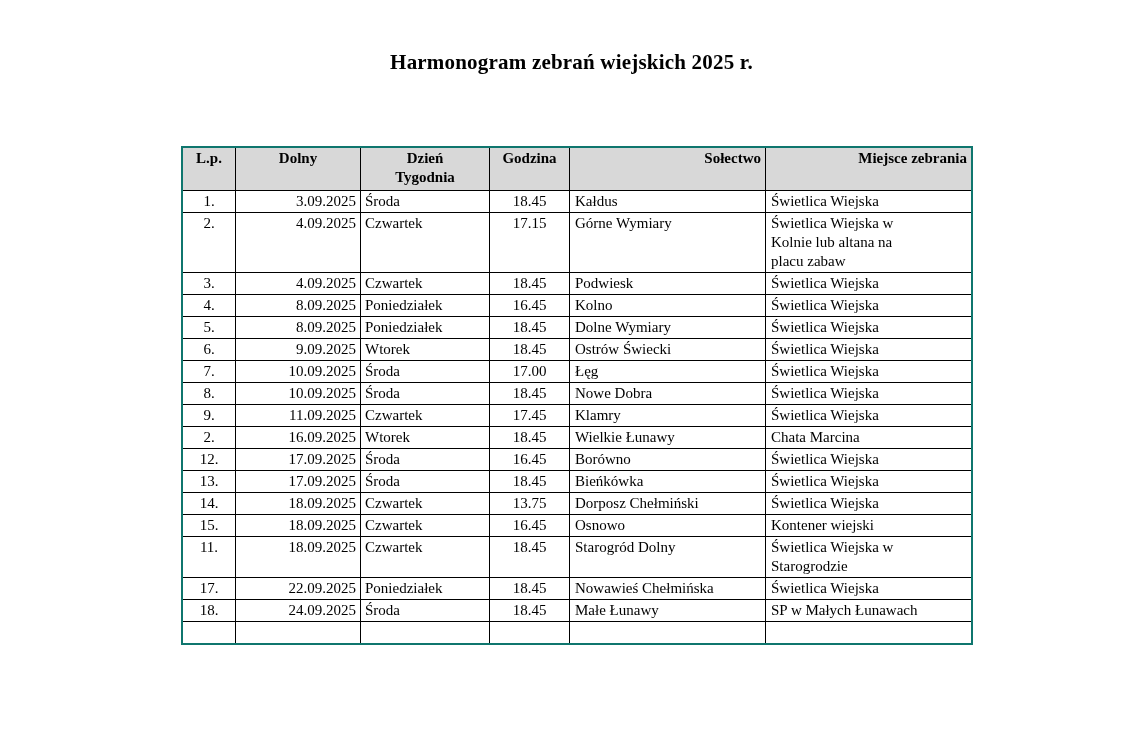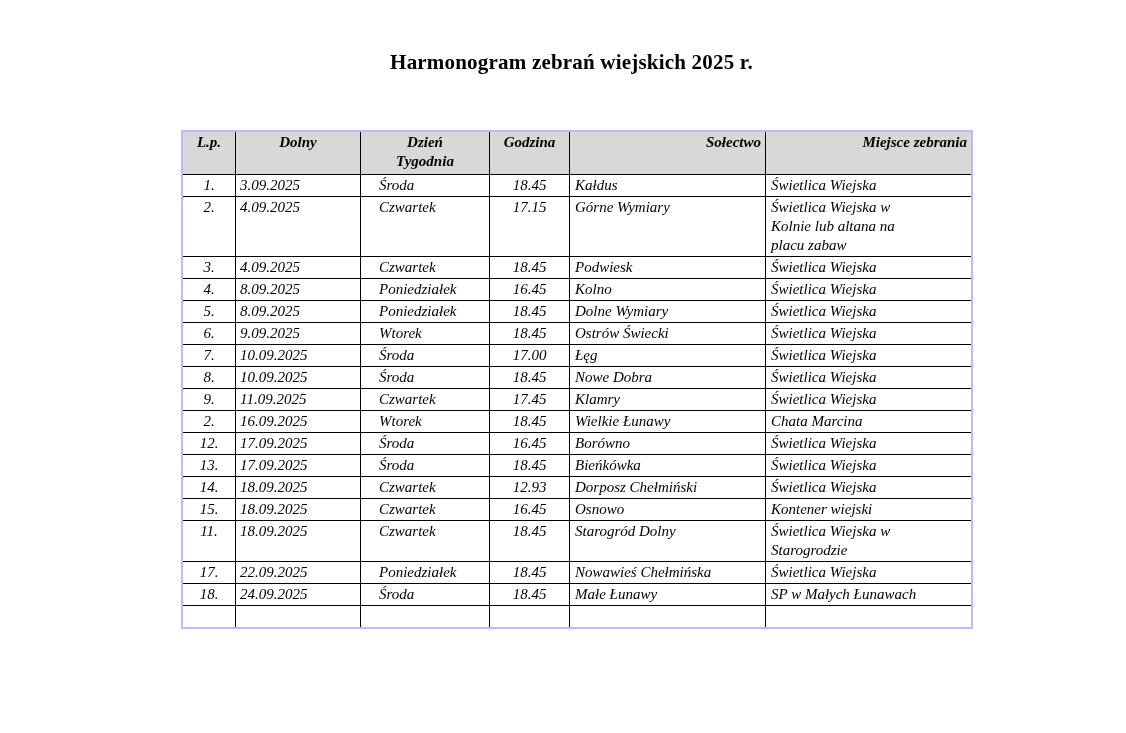--- a/index.html
+++ b/index.html
@@ -23,28 +23,27 @@
     width: 781px;
     text-align: center;
     font-size: 21px;
     font-weight: bold;
     margin: 0;
     letter-spacing: 0.2px;
     white-space: nowrap;
   }
   .schedule-table {
     position: absolute;
-    top: 130px;
+    top: 146px;
     left: 181px;
     width: 781px;
     border-collapse: collapse;
     table-layout: fixed;
-    border: 2px solid #c4b5fd;
+    border: 2px solid #0f766e;
     font-size: 15px;
-    font-style: italic;
   }
   .schedule-table th,
   .schedule-table td {
     border: 1px solid #000000;
     vertical-align: top;
     line-height: 19px;
     padding: 1px 4px;
     white-space: pre-line;
     overflow: hidden;
   }
@@ -59,22 +58,22 @@
   }
   
   .col-lp       { width: 44px;  }
   .col-data     { width: 116px; }
   .col-dzien    { width: 120px; }
   .col-godzina  { width: 71px;  }
   .col-solectwo { width: 186px; }
   .col-miejsce  { width: 196px; }
 
   td.col-lp       { text-align: center; }
-  td.col-data     { text-align: left; }
-  td.col-dzien    { text-align: left; padding-left: 18px; }
+  td.col-data     { text-align: right; }
+  td.col-dzien    { text-align: left; padding-left: 4px; }
   td.col-godzina  { text-align: center; }
   td.col-solectwo { text-align: left; padding-left: 5px; }
   td.col-miejsce  { text-align: left; padding-left: 5px; }
 
   th.col-solectwo, th.col-miejsce { text-align: right; padding-left: 5px; }
 </style>
 </head>
 <body>
 
 <div class="page">
@@ -188,21 +187,21 @@
           <td class="col-data">17.09.2025</td>
           <td class="col-dzien">Środa</td>
           <td class="col-godzina">18.45</td>
           <td class="col-solectwo">Bieńkówka</td>
           <td class="col-miejsce">Świetlica Wiejska</td>
         </tr>
         <tr>
           <td class="col-lp">14.</td>
           <td class="col-data">18.09.2025</td>
           <td class="col-dzien">Czwartek</td>
-          <td class="col-godzina">12.93</td>
+          <td class="col-godzina">13.75</td>
           <td class="col-solectwo">Dorposz Chełmiński</td>
           <td class="col-miejsce">Świetlica Wiejska</td>
         </tr>
         <tr>
           <td class="col-lp">15.</td>
           <td class="col-data">18.09.2025</td>
           <td class="col-dzien">Czwartek</td>
           <td class="col-godzina">16.45</td>
           <td class="col-solectwo">Osnowo</td>
           <td class="col-miejsce">Kontener wiejski</td>

